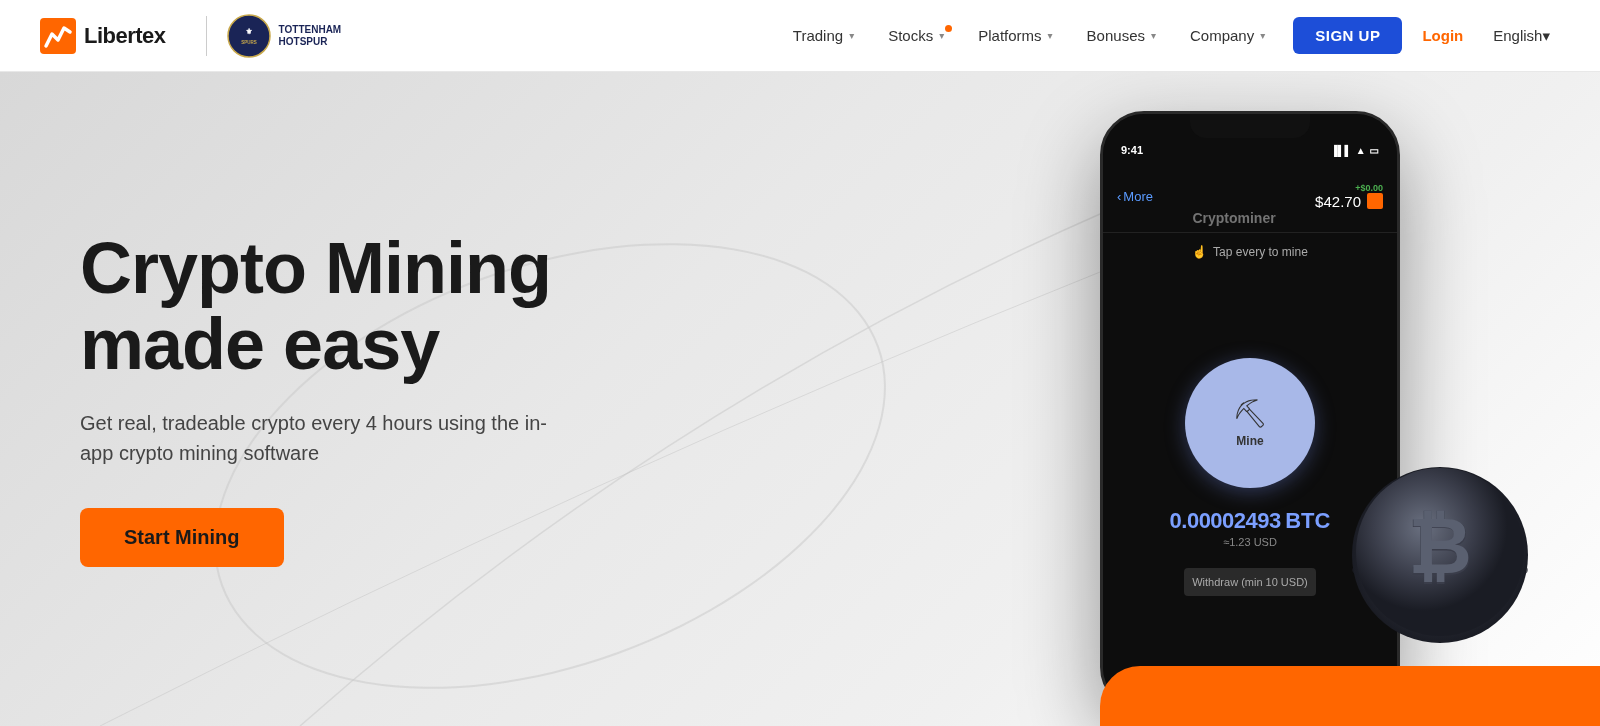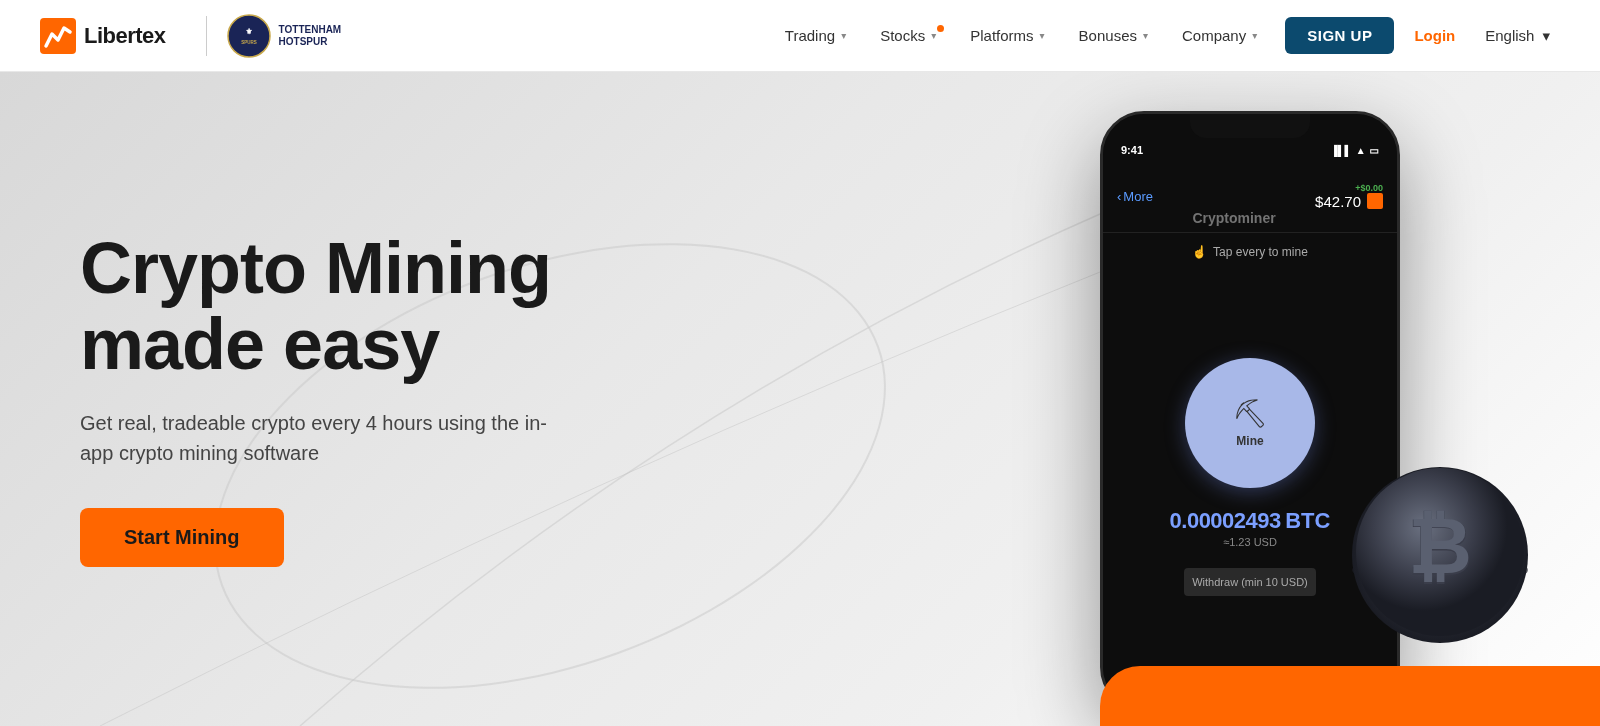--- a/index.html
+++ b/index.html
@@ -87,42 +87,42 @@
     .nav-item .dot {
       position: absolute;
       top: 6px;
       right: 6px;
       width: 7px;
       height: 7px;
       background: #f60;
       border-radius: 50%;
     }
     .nav-signup {
-      background: #0c4a6e;
+      background: #1d4ed8;
       color: #fff;
       font-size: 15px;
       font-weight: 700;
       padding: 10px 22px;
       border-radius: 6px;
       cursor: pointer;
       margin-left: 8px;
       letter-spacing: 0.5px;
       text-transform: uppercase;
     }
     .nav-login {
       color: #f60;
       font-size: 15px;
       font-weight: 600;
       padding: 10px 14px;
       cursor: pointer;
     }
     .nav-english {
       display: flex;
       align-items: center;
-      gap: 8px;
+      gap: 0;
       font-size: 15px;
       color: #333;
       cursor: pointer;
       padding: 8px 10px;
     }
 
     
     .hero {
       width: 1600px;
       height: 654px;

